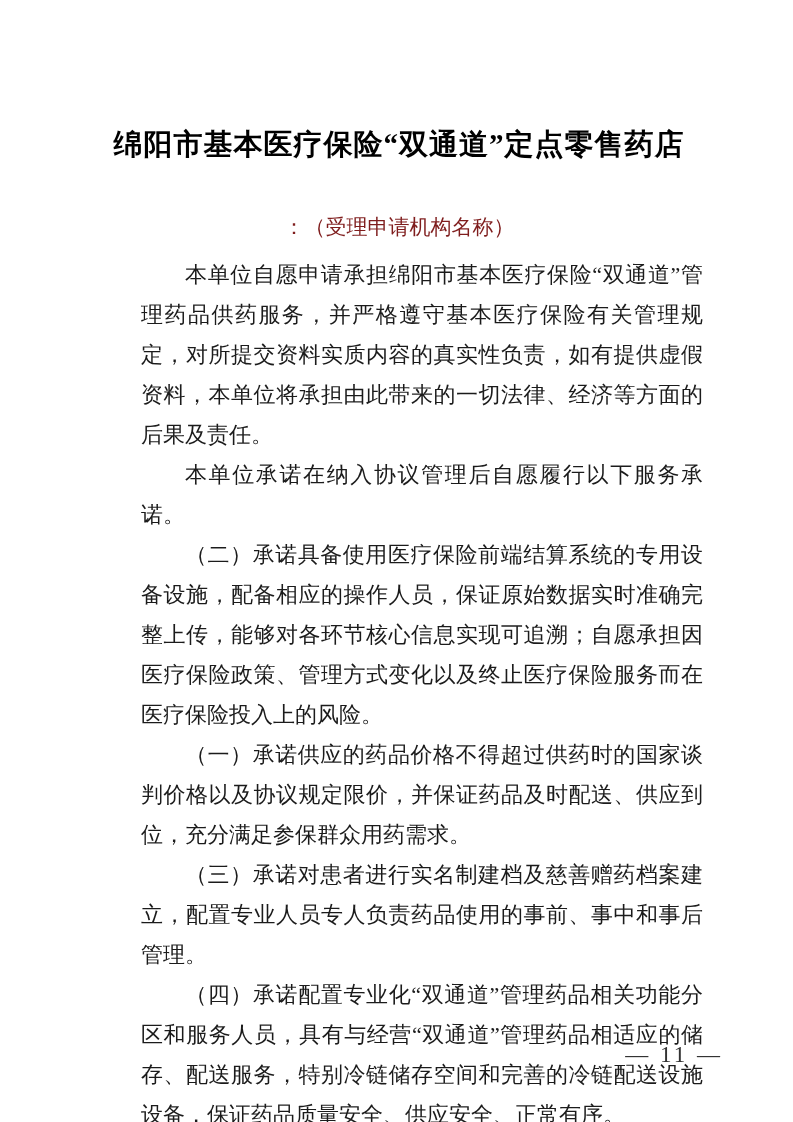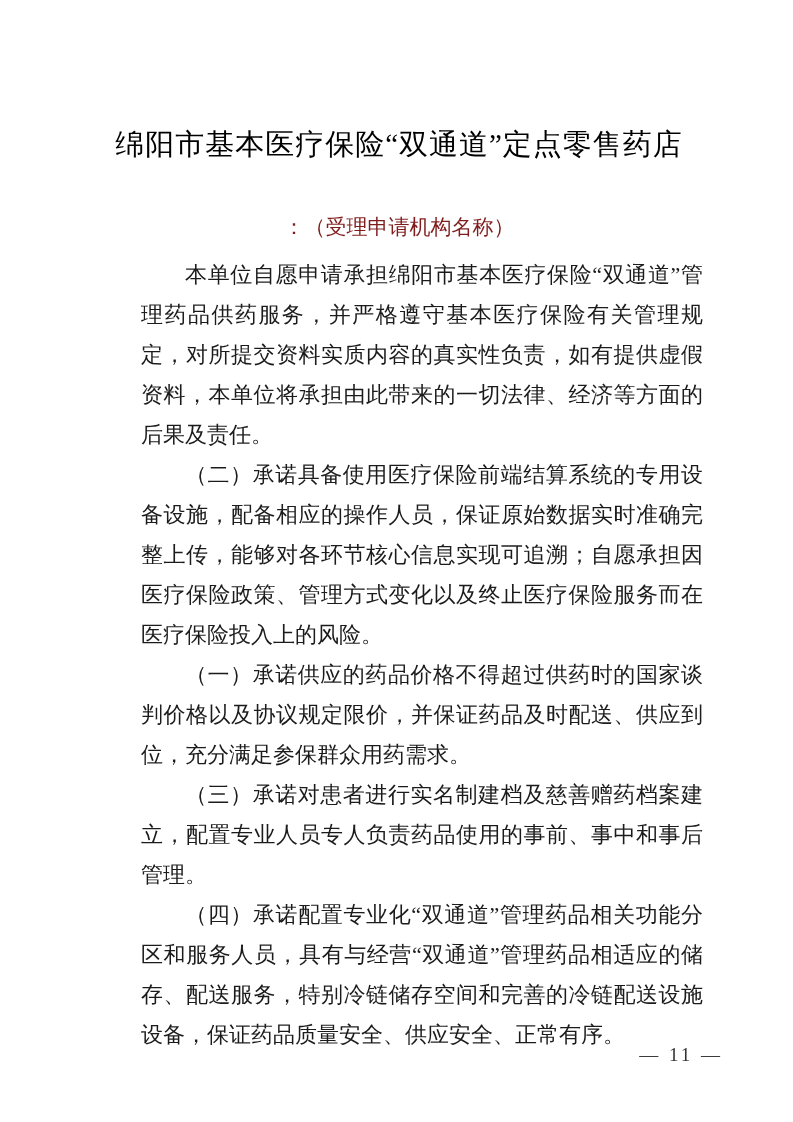--- a/index.html
+++ b/index.html
@@ -17,21 +17,21 @@
   .content {
     position: absolute;
     left: 95px;
     top: 123px;
     width: 608px;
   }
   .doc-title {
     text-align: center;
     font-size: 29px;
     line-height: 42px;
-    font-weight: 400;
+    font-weight: 700;
     color: #000000;
     letter-spacing: 1px;
   }
   .addressee {
     margin-top: 48px;
     text-align: center;
     font-size: 21px;
     line-height: 28px;
     color: #7f1d1d;
   }
@@ -40,40 +40,41 @@
     font-size: 22px;
     line-height: 40px;
     text-align: justify;
     text-indent: 2em;
     color: #1b1b1b;
   }
   .footer-pagenum {
     position: absolute;
     top: 1042px;
     right: 70px;
-    font-size: 19px;
+    font-size: 23px;
     line-height: 26px;
     color: #333333;
     letter-spacing: 3px;
   }
 </style>
 </head>
 <body>
 
 <div class="page">
   <div class="content">
 
     <h1 class="doc-title">
       <span style="display:block">绵阳市基本医疗保险“双通道”定点零售药店</span>
     </h1>
 
     <div class="addressee">：（受理申请机构名称）</div>
 
     <div class="paras">
       <p class="para">本单位自愿申请承担绵阳市基本医疗保险“双通道”管理药品供药服务，并严格遵守基本医疗保险有关管理规定，对所提交资料实质内容的真实性负责，如有提供虚假资料，本单位将承担由此带来的一切法律、经济等方面的后果及责任。</p>
+      <p class="para">本单位承诺在纳入协议管理后自愿履行以下服务承诺。</p>
       <p class="para">（二）承诺具备使用医疗保险前端结算系统的专用设备设施，配备相应的操作人员，保证原始数据实时准确完整上传，能够对各环节核心信息实现可追溯；自愿承担因医疗保险政策、管理方式变化以及终止医疗保险服务而在医疗保险投入上的风险。</p>
       <p class="para">（一）承诺供应的药品价格不得超过供药时的国家谈判价格以及协议规定限价，并保证药品及时配送、供应到位，充分满足参保群众用药需求。</p>
       <p class="para">（三）承诺对患者进行实名制建档及慈善赠药档案建立，配置专业人员专人负责药品使用的事前、事中和事后管理。</p>
       <p class="para">（四）承诺配置专业化“双通道”管理药品相关功能分区和服务人员，具有与经营“双通道”管理药品相适应的储存、配送服务，特别冷链储存空间和完善的冷链配送设施设备，保证药品质量安全、供应安全、正常有序。</p>
     </div>
 
   </div>
 
   <div class="footer-pagenum">— 11 —</div>
 </div>

